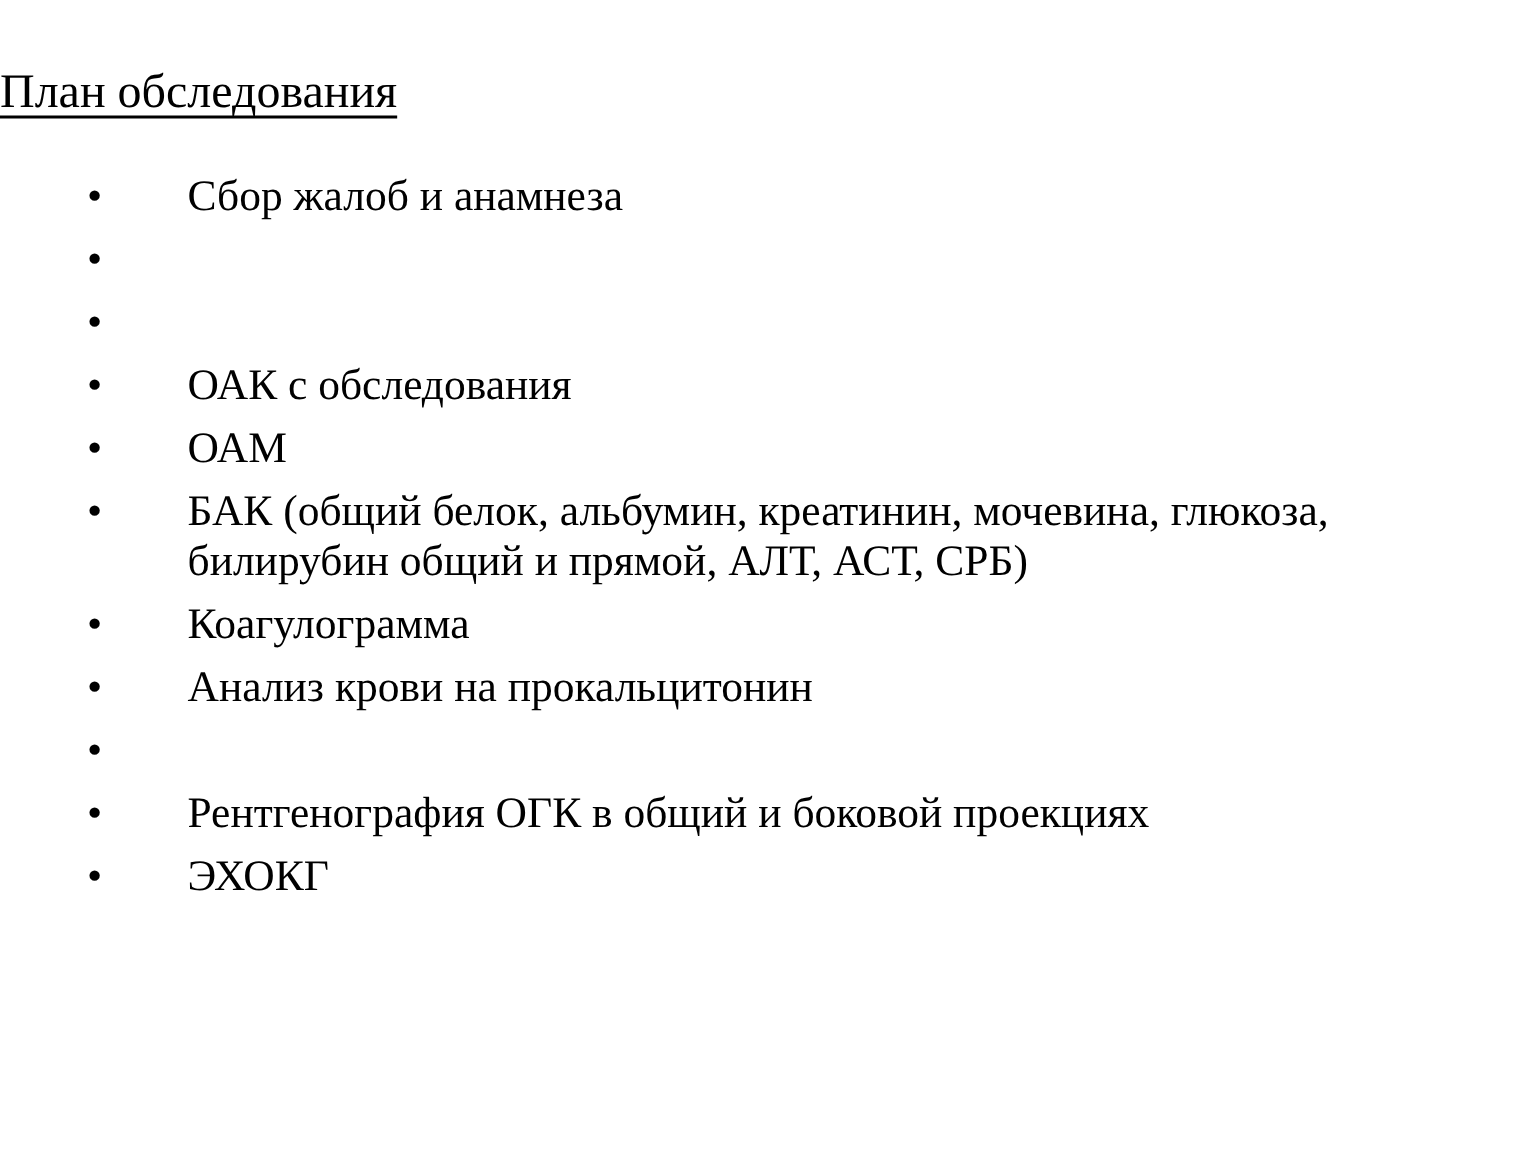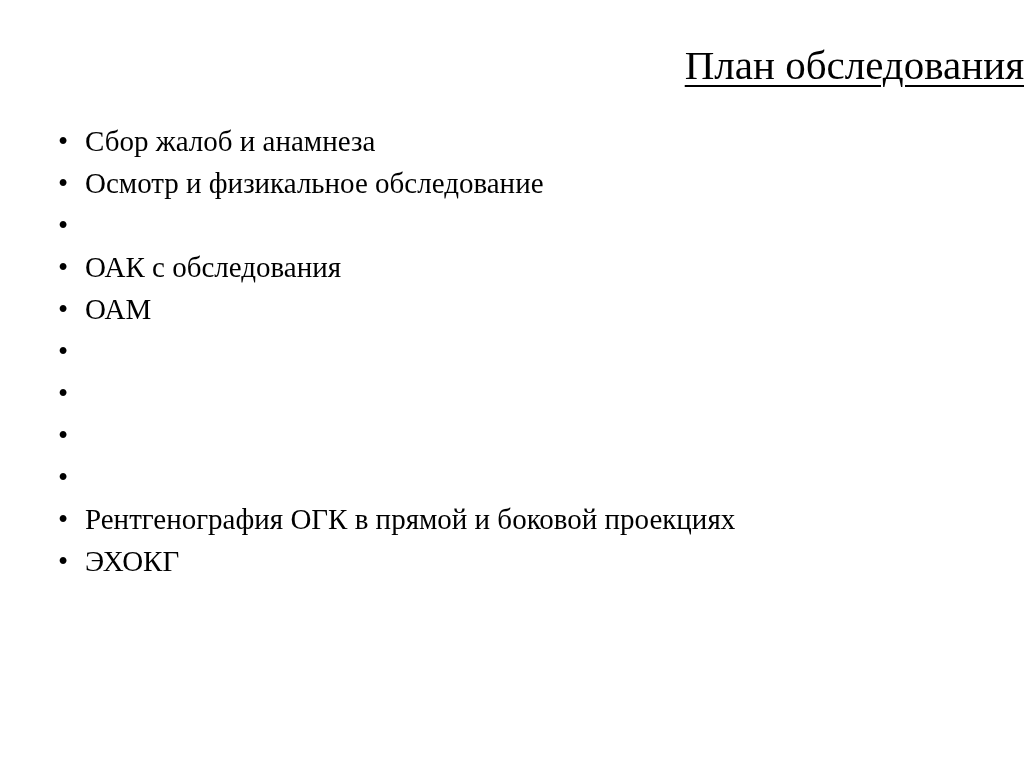--- a/index.html
+++ b/index.html
@@ -15,22 +15,22 @@
     overflow: hidden;
   }
   .slide {
     width: 1024px;
     height: 767px;
     box-sizing: border-box;
     padding-top: 42px;
   }
   .slide-title {
     margin: 0;
-    text-align: right;
-    font-size: 41px;
+    text-align: left;
+    font-size: 32px;
     font-weight: 400;
     line-height: 1.15;
   }
   .slide-title .title-text {
     text-decoration: underline;
     text-decoration-thickness: 2px;
     text-underline-offset: 6px;
   }
   .bullet-list {
     margin: 36px 0 0 0;
@@ -46,64 +46,67 @@
   }
   .bullet-marker {
     flex: 0 0 27px;
     width: 27px;
     font-size: 29px;
     line-height: 33px;
   }
   .item-text {
     display: block;
     max-width: 830px;
+    margin-left: 40px;
   }
 </style>
 </head>
 <body>
 
 <div class="slide">
   <h1 class="slide-title">
     <span class="title-text">План обследования</span>
   </h1>
 
   <ul class="bullet-list">
     <li>
       <span class="bullet-marker">•</span>
       <span class="item-text">Сбор жалоб и анамнеза</span>
     </li>
     <li>
       <span class="bullet-marker">•</span>
-      <span class="item-text">Осмотр и физикальное обследование</span>
     </li>
     <li>
       <span class="bullet-marker">•</span>
     </li>
     <li>
       <span class="bullet-marker">•</span>
       <span class="item-text">ОАК с обследования</span>
     </li>
     <li>
       <span class="bullet-marker">•</span>
       <span class="item-text">ОАМ</span>
     </li>
     <li>
       <span class="bullet-marker">•</span>
+      <span class="item-text">БАК (общий белок, альбумин, креатинин, мочевина, глюкоза, билирубин общий и прямой, АЛТ, АСТ, СРБ)</span>
+    </li>
+    <li>
+      <span class="bullet-marker">•</span>
+      <span class="item-text">Коагулограмма</span>
+    </li>
+    <li>
+      <span class="bullet-marker">•</span>
+      <span class="item-text">Анализ крови на прокальцитонин</span>
     </li>
     <li>
       <span class="bullet-marker">•</span>
     </li>
     <li>
       <span class="bullet-marker">•</span>
-    </li>
-    <li>
-      <span class="bullet-marker">•</span>
-    </li>
-    <li>
-      <span class="bullet-marker">•</span>
-      <span class="item-text">Рентгенография ОГК в прямой и боковой проекциях</span>
+      <span class="item-text">Рентгенография ОГК в общий и боковой проекциях</span>
     </li>
     <li>
       <span class="bullet-marker">•</span>
       <span class="item-text">ЭХОКГ</span>
     </li>
   </ul>
 </div>
 
 </body></html>

